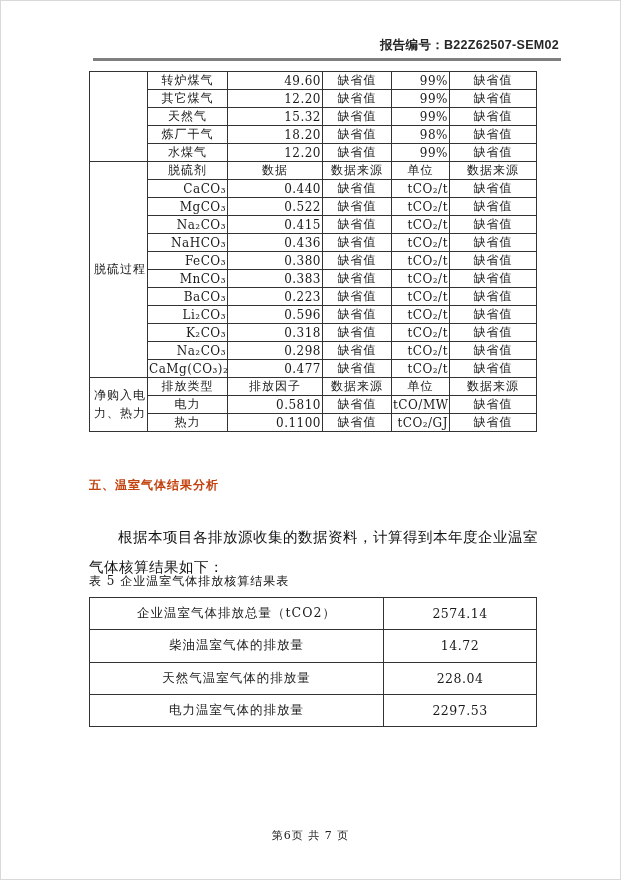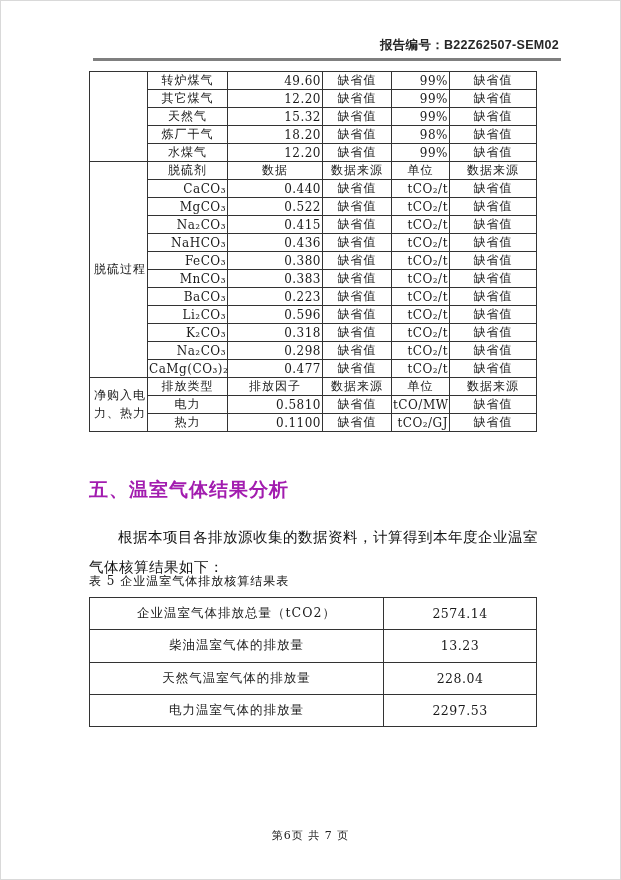--- a/index.html
+++ b/index.html
@@ -26,21 +26,21 @@
   }
   .ftable td {
     border:1px solid #333; padding:0 1px; letter-spacing:1px;
     overflow:hidden; white-space:nowrap;
   }
   .ftable td.cat { white-space:normal; line-height:1.45; letter-spacing:1px;text-align:right; }
   .ftable td.num { letter-spacing:0.5px;text-align:right; }
   .section-title {
     position:absolute; top:476px; left:88px;
     font-family:Liberation Mono, monospace;
-    font-size:19px; font-weight:bold; color:#a21caf; letter-spacing:1px;
+    font-size:12px; font-weight:bold; color:#c2410c; letter-spacing:1px;
   }
   .para {
     position:absolute; top:506px; left:88px; width:449px;
     font-size:14.5px; line-height:30px; text-align:justify;
     text-indent:2em; letter-spacing:0.5px; color:#111;font-family:Liberation Serif, serif;
   }
   .tbl-caption {
     position:absolute; top:572px; left:88px; width:447px; text-align:left;
     font-size:12px; letter-spacing:1px; color:#111;
   }
@@ -233,21 +233,21 @@
         <col style="width:294px">
         <col style="width:153px">
       </colgroup>
     <tbody>
       <tr>
         <td>企业温室气体排放总量（tCO2）</td>
         <td class="num">2574.14</td>
       </tr>
       <tr>
         <td>柴油温室气体的排放量</td>
-        <td class="num">13.23</td>
+        <td class="num">14.72</td>
       </tr>
       <tr>
         <td>天然气温室气体的排放量</td>
         <td class="num">228.04</td>
       </tr>
       <tr>
         <td>电力温室气体的排放量</td>
         <td class="num">2297.53</td>
       </tr>
     </tbody>

